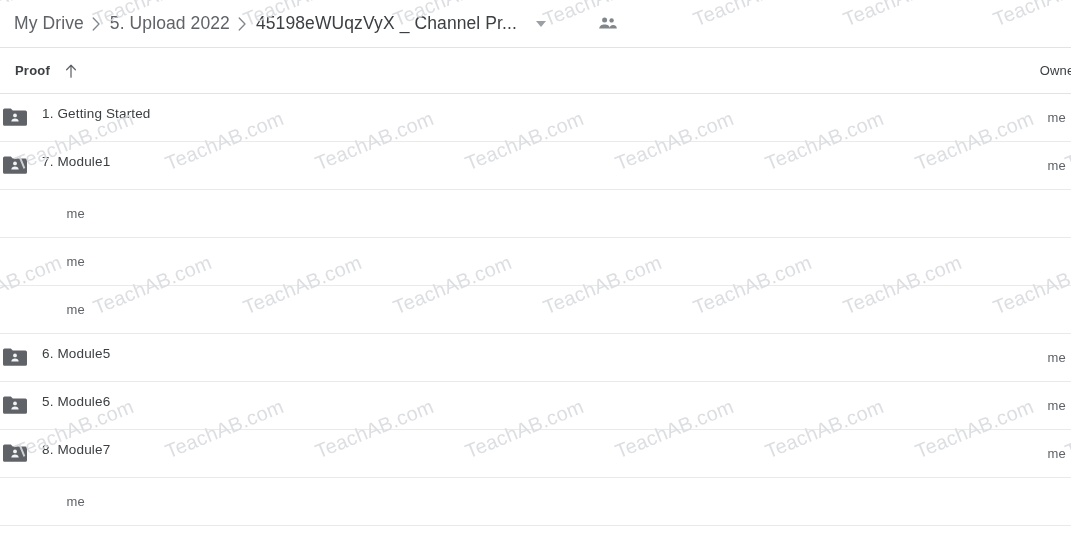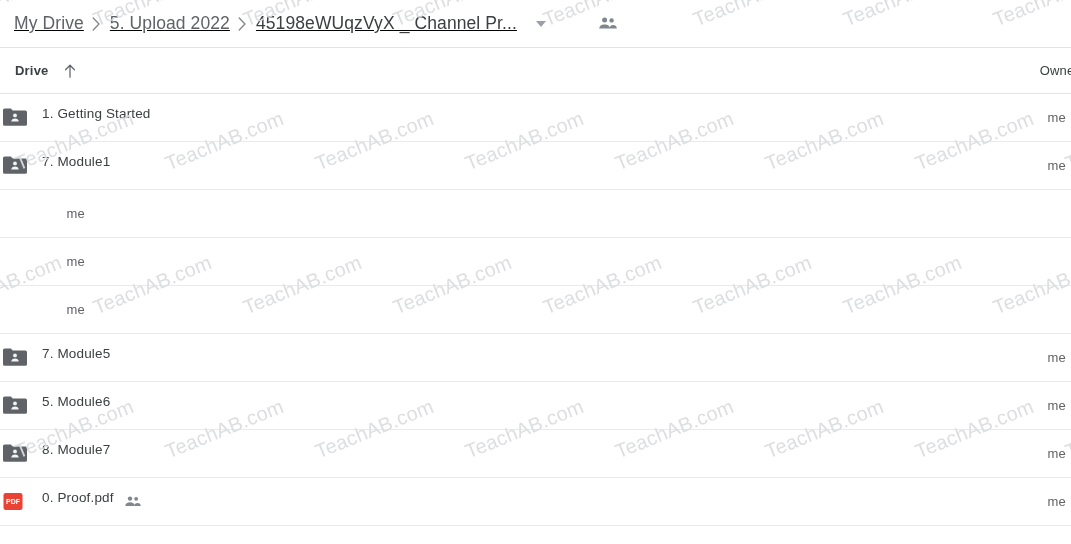--- a/index.html
+++ b/index.html
@@ -20,21 +20,20 @@
   }
 
   
   .breadcrumb-bar {
     position: relative;
     height: 48px;
     display: flex;
     align-items: center;
     padding-left: 14px;
     border-bottom: 1px solid #e3e3e3;
-    text-decoration: underline;
   }
 
   .crumb {
     font-size: 17.5px;
     color: #5f6368;
     letter-spacing: .1px;
     white-space: nowrap;
     cursor: pointer;
   }
   .crumb.current {
@@ -226,21 +225,21 @@
         <circle cx="6.6" cy="4.1" r="2.5" fill="#80868b"></circle>
         <circle cx="13.6" cy="4.4" r="2.2" fill="#80868b"></circle>
         <path d="M1.2 12.6c0-2.7 2.4-4.2 5.4-4.2s5.4 1.5 5.4 4.2z" fill="#80868b"></path>
         <path d="M11.6 12.6c0-2.2 1.2-3.6 3.6-3.6 2.2 0 3.6 1.4 3.6 3.6z" fill="#80868b"></path>
       </svg>
     </span>
   </div>
 
   <div class="col-header">
     <div class="col-name">
-      <span class="col-name-label">Drive</span>
+      <span class="col-name-label">Proof</span>
       <span class="sort-arrow">
         <svg width="14" height="16" viewBox="0 0 14 16" aria-hidden="true">
           <path d="M7 14.2 L7 2.4" fill="none" stroke="#5f6368" stroke-width="1.25" stroke-linecap="round"></path>
           <path d="M2.6 6.8 L7 2.3 L11.4 6.8" fill="none" stroke="#5f6368" stroke-width="1.25" stroke-linecap="round" stroke-linejoin="round"></path>
         </svg>
       </span>
     </div>
     <div class="col-owner">
       <span>Owner</span>
     </div>
@@ -300,21 +299,21 @@
 
     <div class="file-row">
       <div class="row-name">
         <span class="file-icon">
           <svg width="26" height="22" viewBox="0 0 26 22" aria-hidden="true">
             <path d="M1 3.2 a1.6 1.6 0 0 1 1.6-1.6 h6.2 l2 2 h12.6 a1.6 1.6 0 0 1 1.6 1.6 v12 a1.6 1.6 0 0 1 -1.6 1.6 h-20.8 a1.6 1.6 0 0 1 -1.6 -1.6 z" fill="#5f6368"></path>
             <circle cx="13" cy="8.4" r="1.9" fill="#f1f3f4"></circle>
             <path d="M9.3 14.6c0-2.1 1.7-3.2 3.7-3.2s3.7 1.1 3.7 3.2z" fill="#f1f3f4"></path>
           </svg>
         </span>
-        <span class="row-label">7. Module5</span>
+        <span class="row-label">6. Module5</span>
       </div>
       <div class="row-owner">
         <span>me</span>
       </div>
     </div>
 
     <div class="file-row">
       <div class="row-name">
         <span class="file-icon">
           <svg width="26" height="22" viewBox="0 0 26 22" aria-hidden="true">
@@ -340,37 +339,20 @@
           </svg>
         </span>
         <span class="row-label">8. Module7</span>
       </div>
       <div class="row-owner">
         <span>me</span>
       </div>
     </div>
 
     <div class="file-row">
-      <div class="row-name">
-        <span class="file-icon">
-          <svg width="24" height="22" viewBox="0 0 24 22" aria-hidden="true">
-            <rect x="1.5" y="2" width="19" height="17" rx="2.2" fill="#ea4335"></rect>
-            <text x="11" y="13" font-family="Liberation Sans, sans-serif" font-size="7" font-weight="bold" fill="#ffffff" text-anchor="middle">PDF</text>
-          </svg>
-        </span>
-        <span class="row-label">0. Proof.pdf</span>
-        <span class="row-shared-icon">
-          <svg width="18" height="14" viewBox="0 0 20 16" aria-hidden="true">
-            <circle cx="6.6" cy="4.1" r="2.5" fill="#80868b"></circle>
-            <circle cx="13.6" cy="4.4" r="2.2" fill="#80868b"></circle>
-            <path d="M1.2 12.6c0-2.7 2.4-4.2 5.4-4.2s5.4 1.5 5.4 4.2z" fill="#80868b"></path>
-            <path d="M11.6 12.6c0-2.2 1.2-3.6 3.6-3.6 2.2 0 3.6 1.4 3.6 3.6z" fill="#80868b"></path>
-          </svg>
-        </span>
-      </div>
       <div class="row-owner">
         <span>me</span>
       </div>
     </div>
 
   </div>
 
   <div class="watermark-layer" id="watermark-layer">
       <span class="wm" style="left: -60px; top: 10px; color: rgb(218, 220, 224); transform: rotate(-22deg);">TeachAB.com</span>
       <span class="wm" style="left: 90px; top: 10px; color: rgb(218, 220, 224); transform: rotate(-22deg);">TeachAB.com</span>

